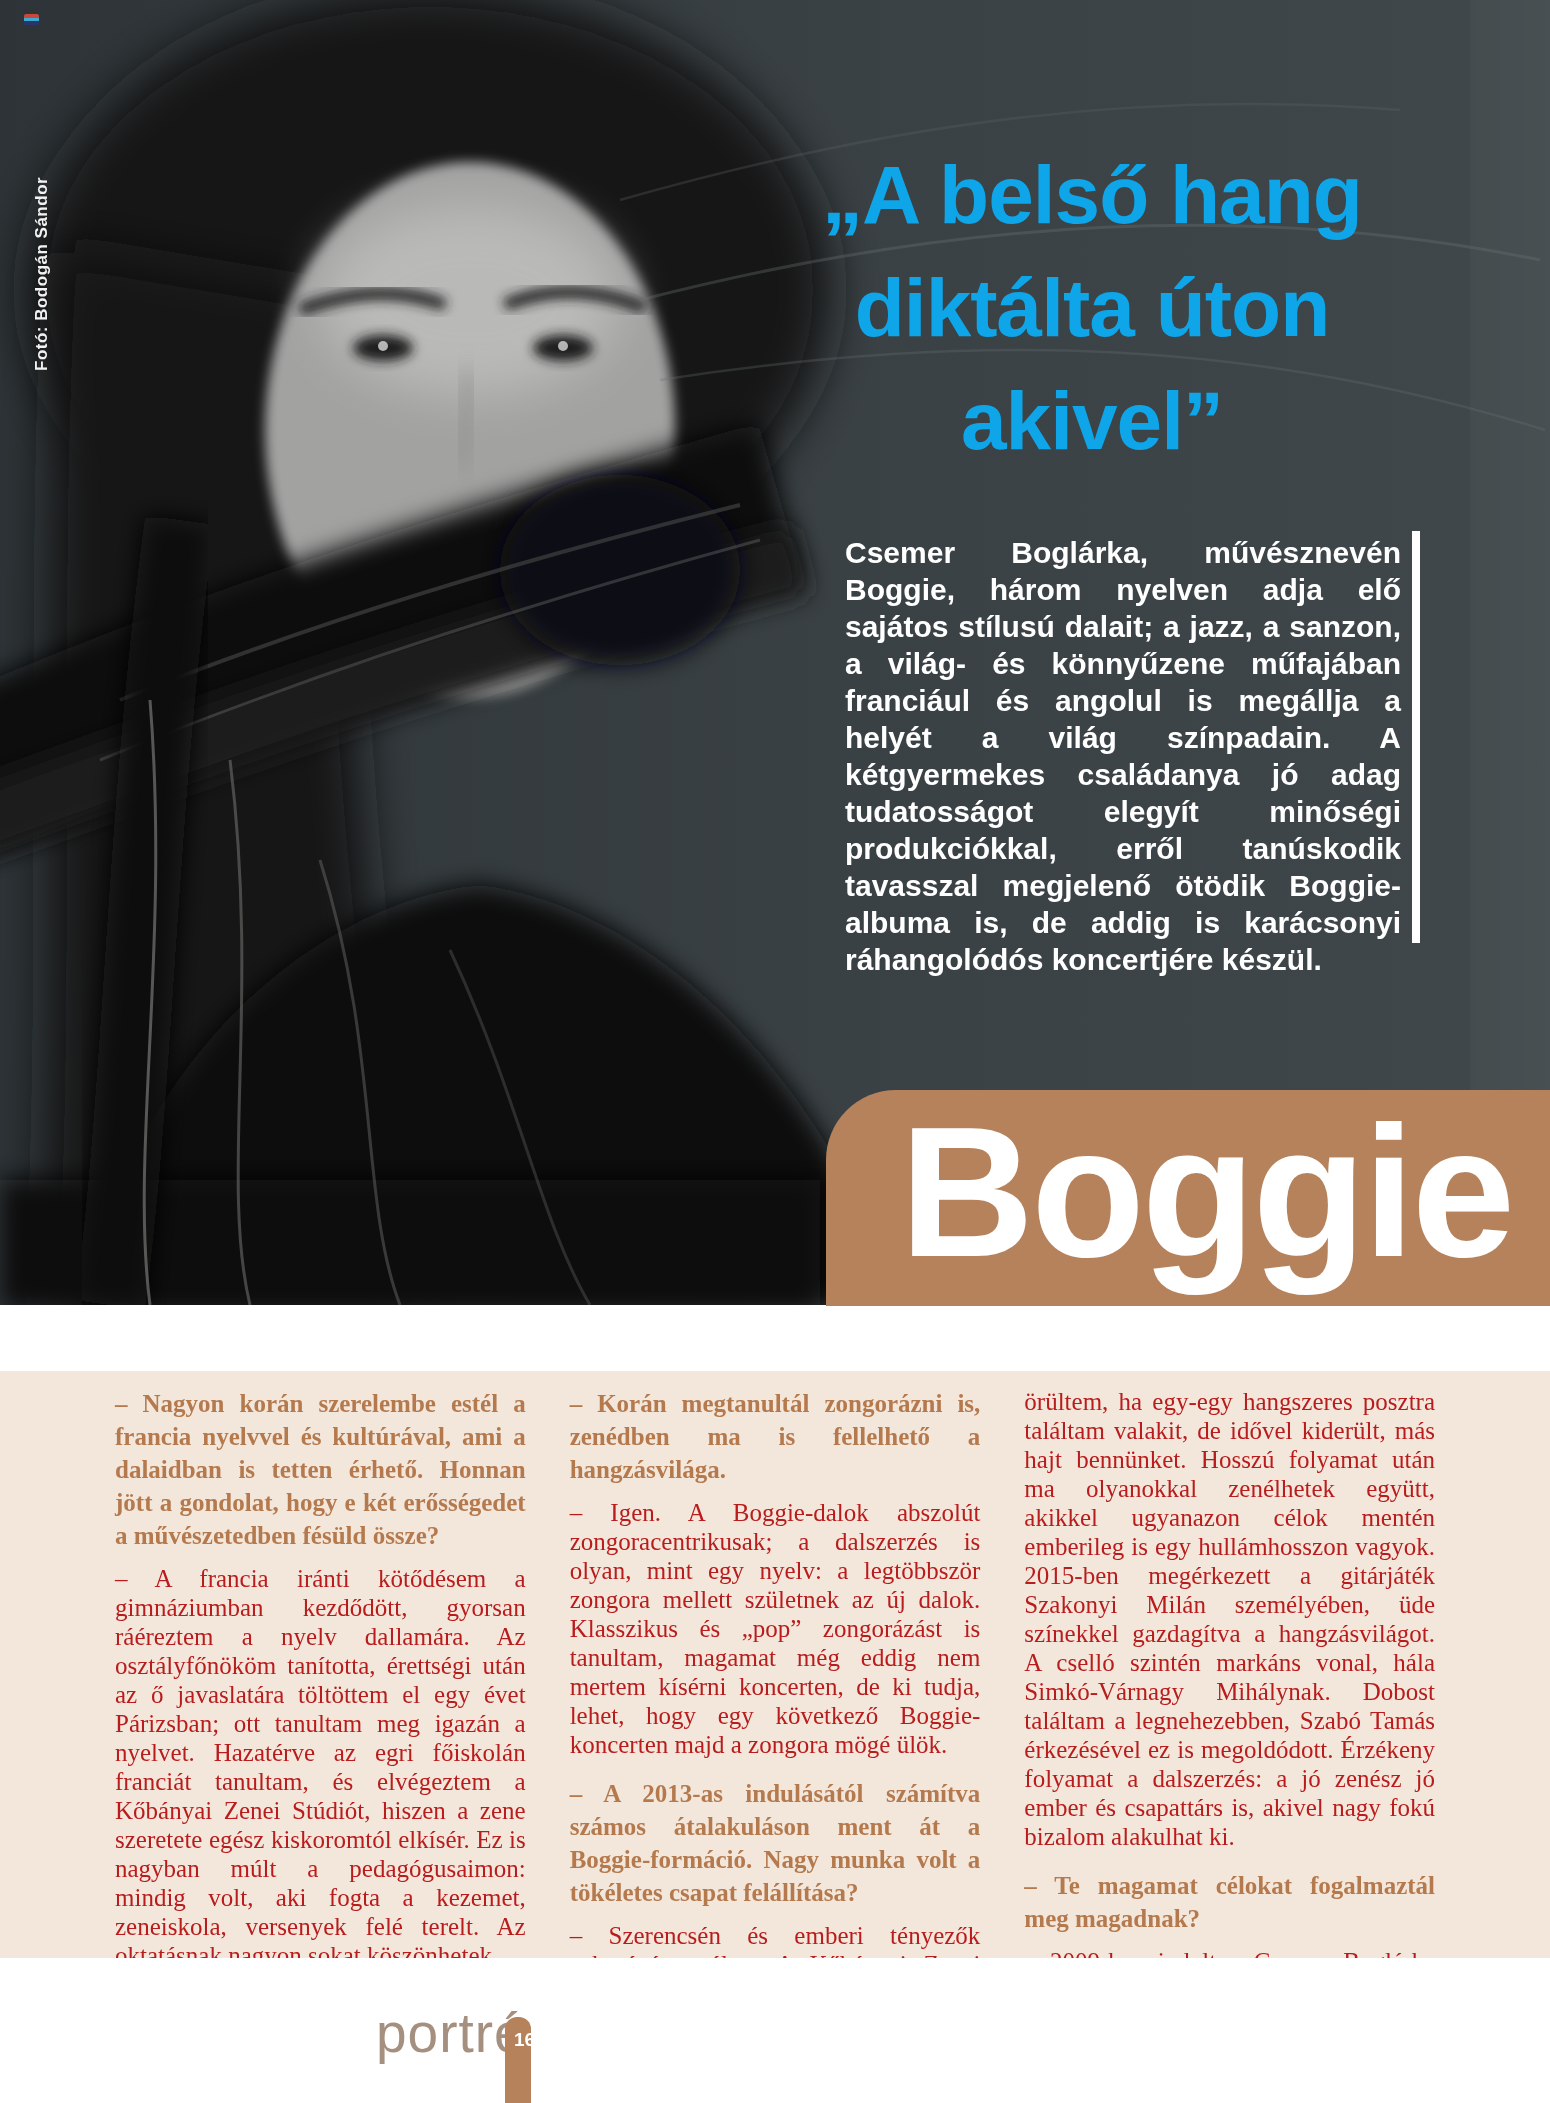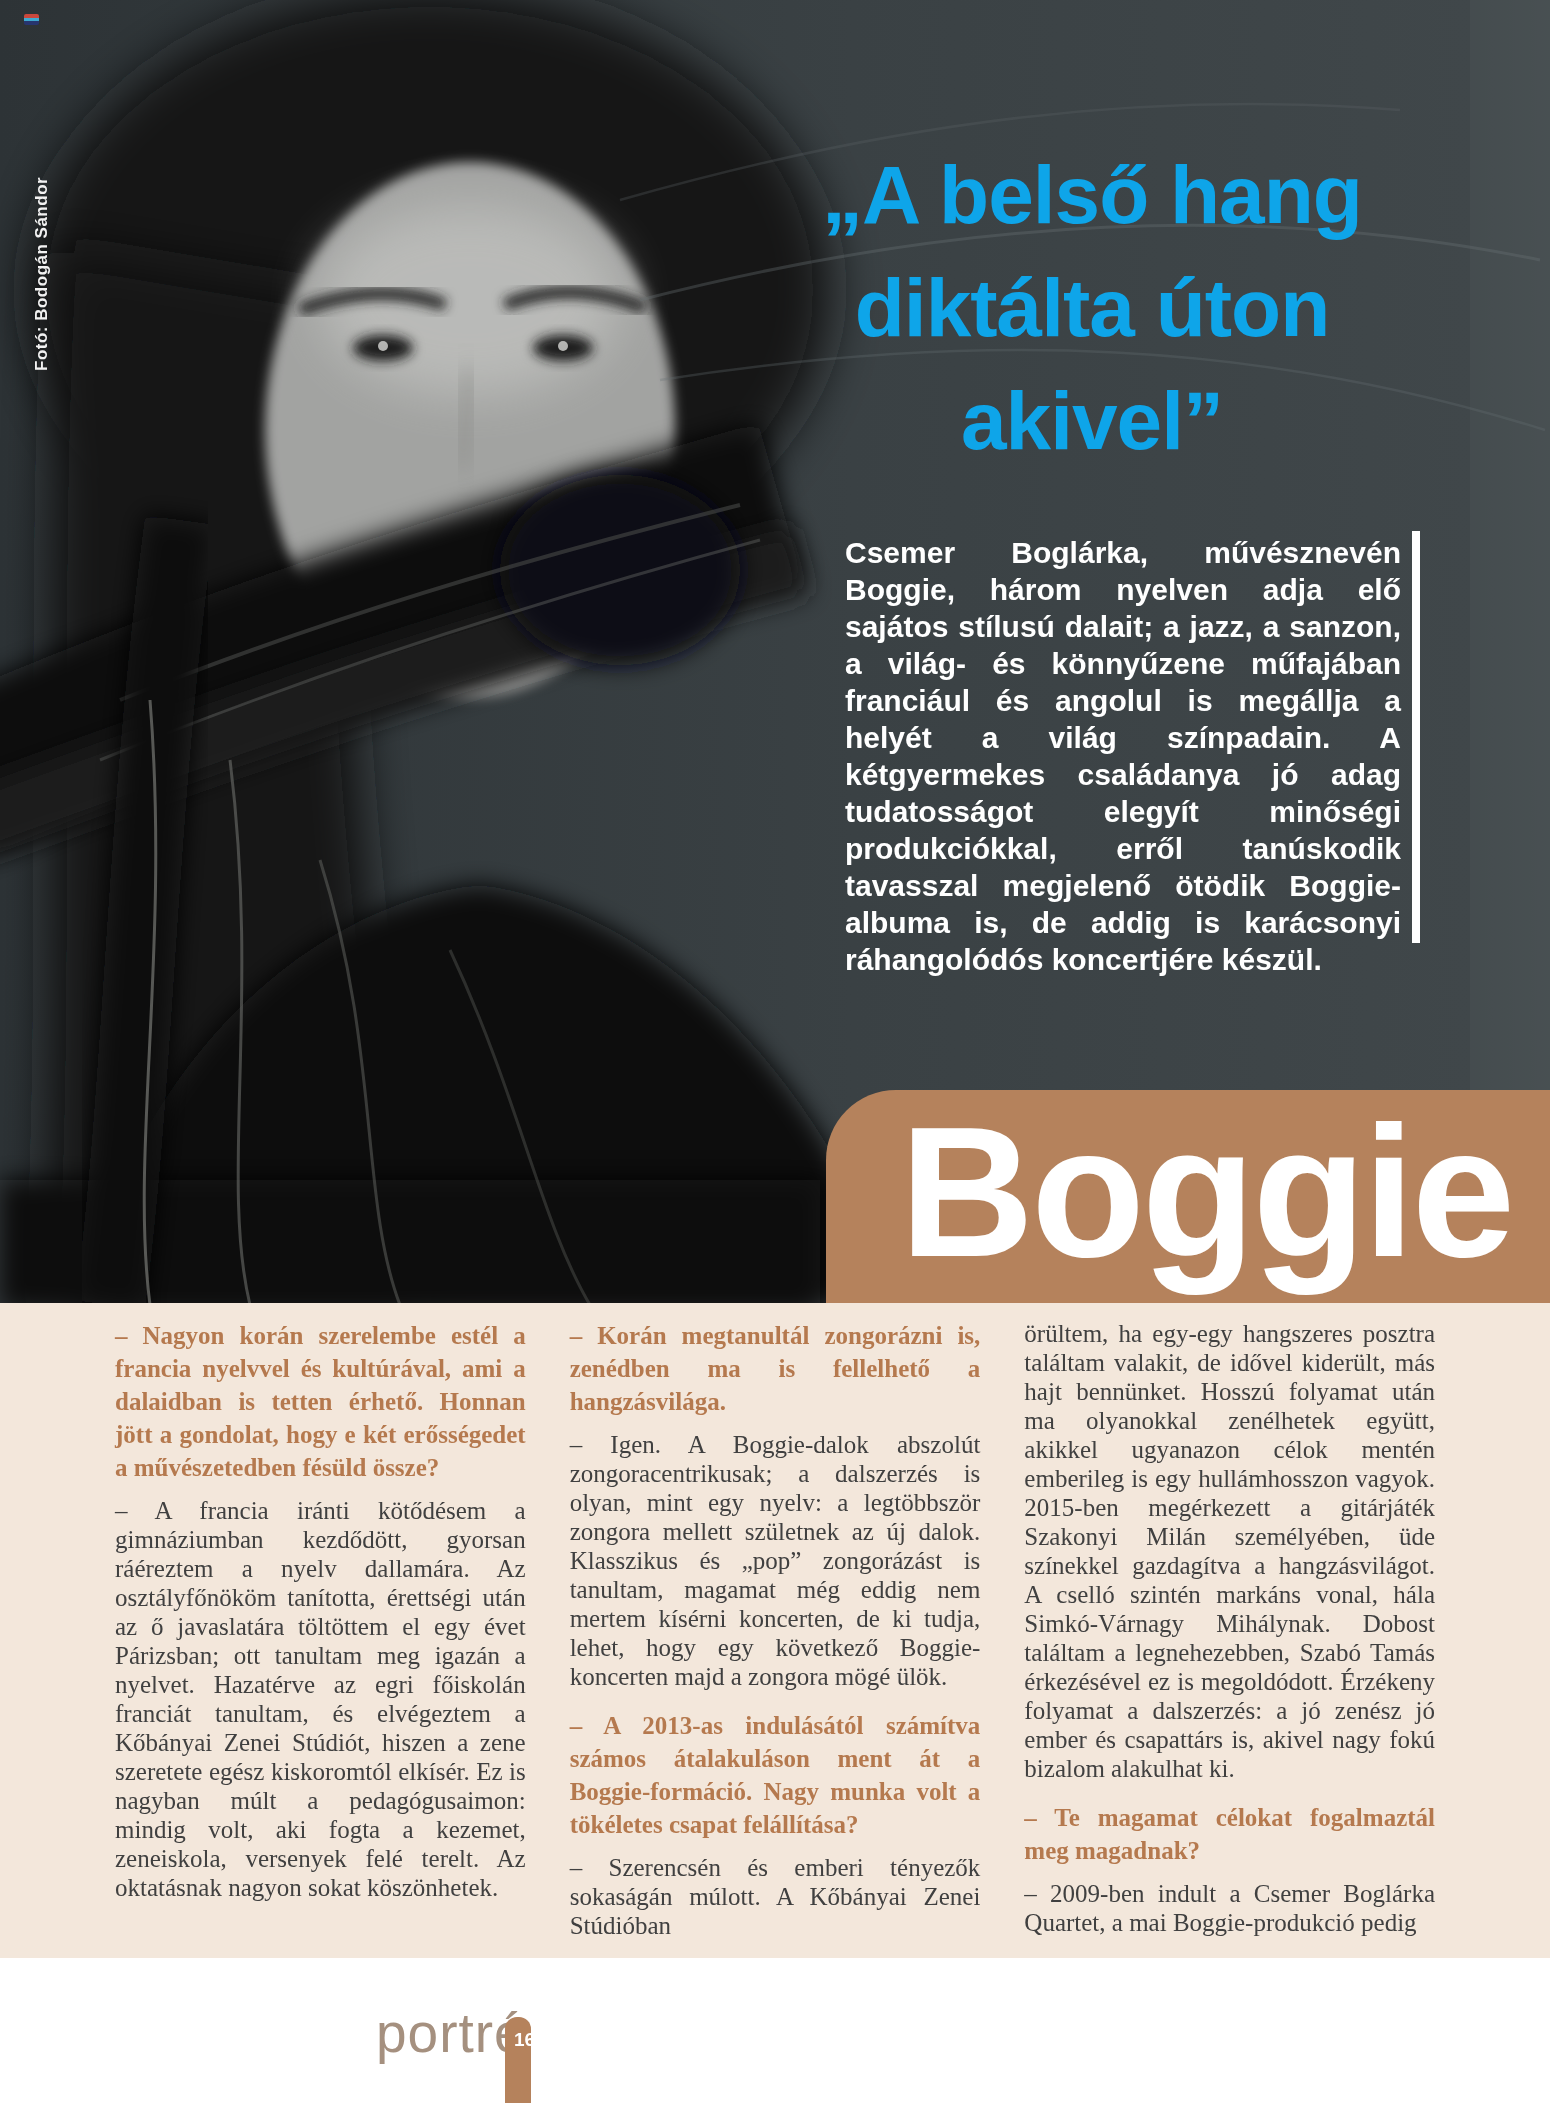--- a/index.html
+++ b/index.html
@@ -28,28 +28,28 @@
          font-size:30px;line-height:37px;font-weight:bold;text-align:justify;}
   .intro-bar{position:absolute;left:1412px;top:531px;width:8px;height:412px;background:#ffffff;}
 
   
   .banner{position:absolute;left:790px;top:1090px;width:760px;height:216px;background:#b5825c;
           border-top-left-radius:70px;display:flex;align-items:center;justify-content:center;margin-left:36px;}
   .banner-title{color:#ffffff;font-weight:bold;font-size:186px;letter-spacing:-3px;
                 line-height:186px;transform:translateY(-6px);}
 
   
-  .article{position:absolute;left:0;top:1303px;width:1550px;height:668px;background:#f3e7db;
+  .article{position:absolute;left:0;top:1371px;width:1550px;height:668px;background:#f3e7db;
            border-bottom:4px solid #a3a3a3;box-sizing:border-box;
            padding:16px 115px 0 115px;display:flex;gap:44px;overflow:hidden;
            font-family:"Liberation Serif",serif;}
   .col{flex:1 1 0;min-width:0;}
   .article p{margin:0;text-align:justify;}
   .article p.q{color:#b5794e;font-weight:bold;font-size:25px;line-height:33px;margin-bottom:12px;}
-  .article p.a{color:#404040;font-size:25px;line-height:29px;margin-bottom:18px;}
+  .article p.a{color:#b91c1c;font-size:25px;line-height:29px;margin-bottom:18px;}
 
   
   .footer{position:absolute;left:0;top:1958px;width:1550px;height:145px;background:#ffffff;}
   .footer-label{position:absolute;left:376px;top:52px;color:#a5907f;font-size:55px;
                 font-weight:300;letter-spacing:1px;line-height:47px;}
   .footer-tab{position:absolute;left:505px;top:59px;width:26px;height:86px;background:#b5825c;
               border-top-left-radius:12px;border-top-right-radius:12px;}
   .footer-page{position:absolute;left:9px;top:12px;color:#ffffff;font-weight:bold;font-size:19px;}
 </style>
 </head>

